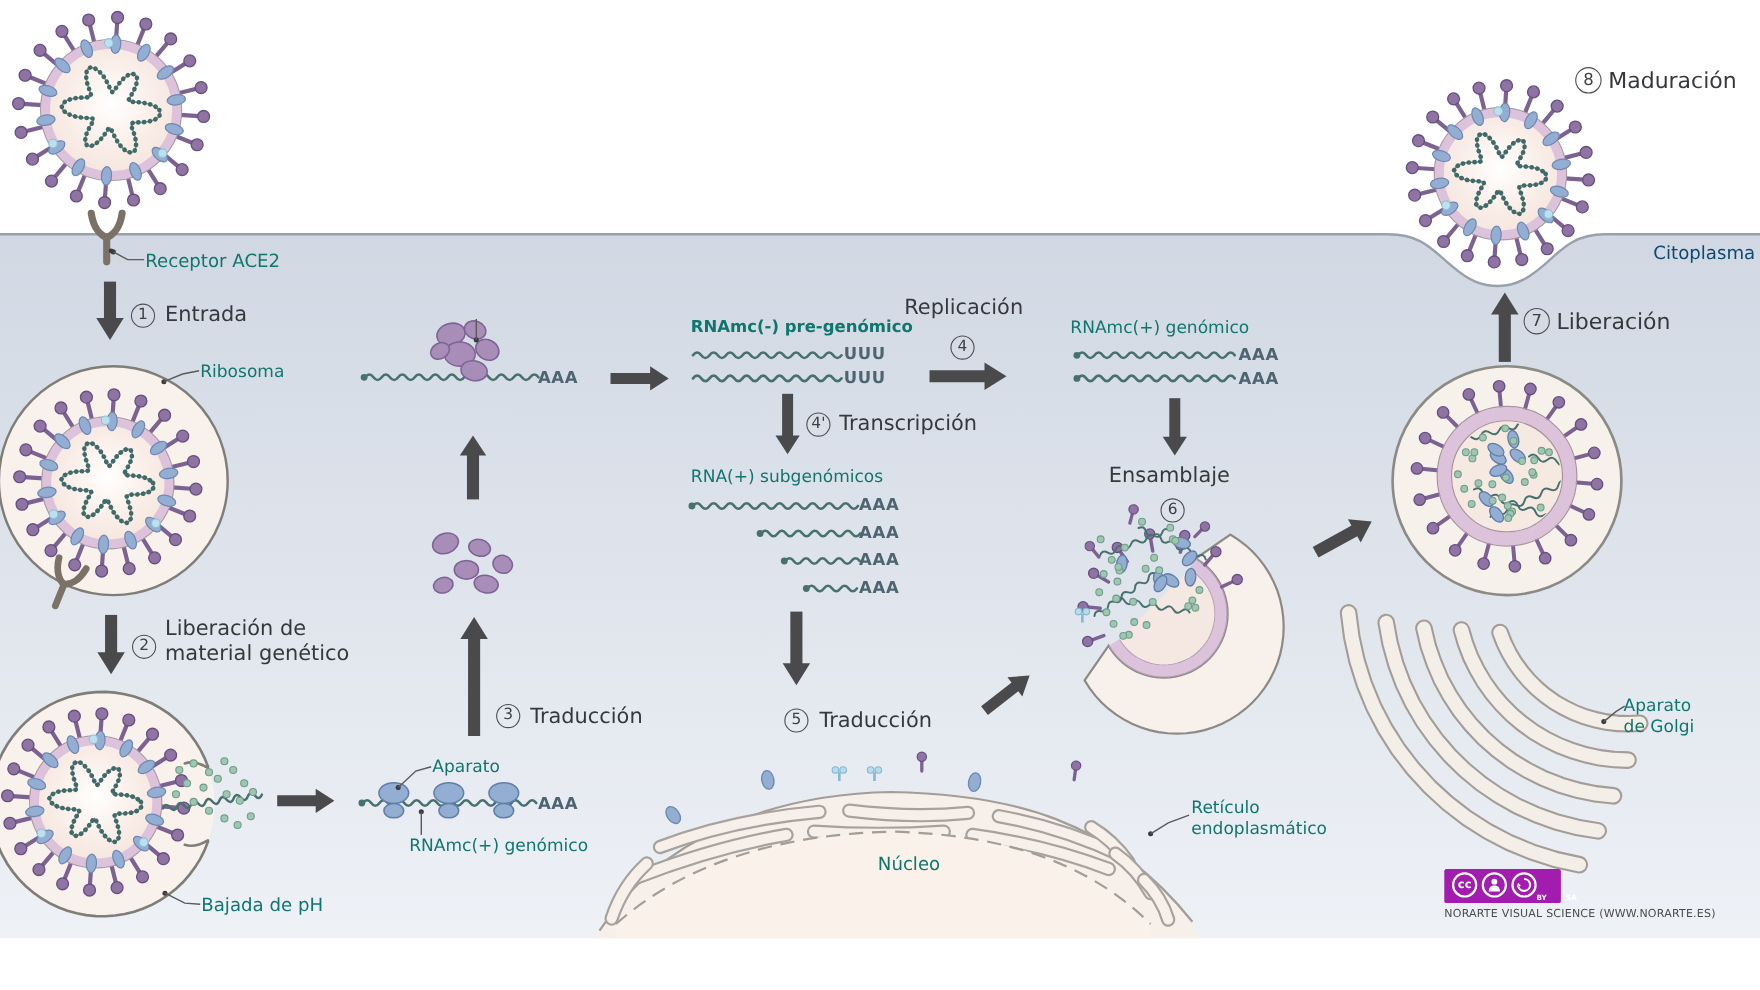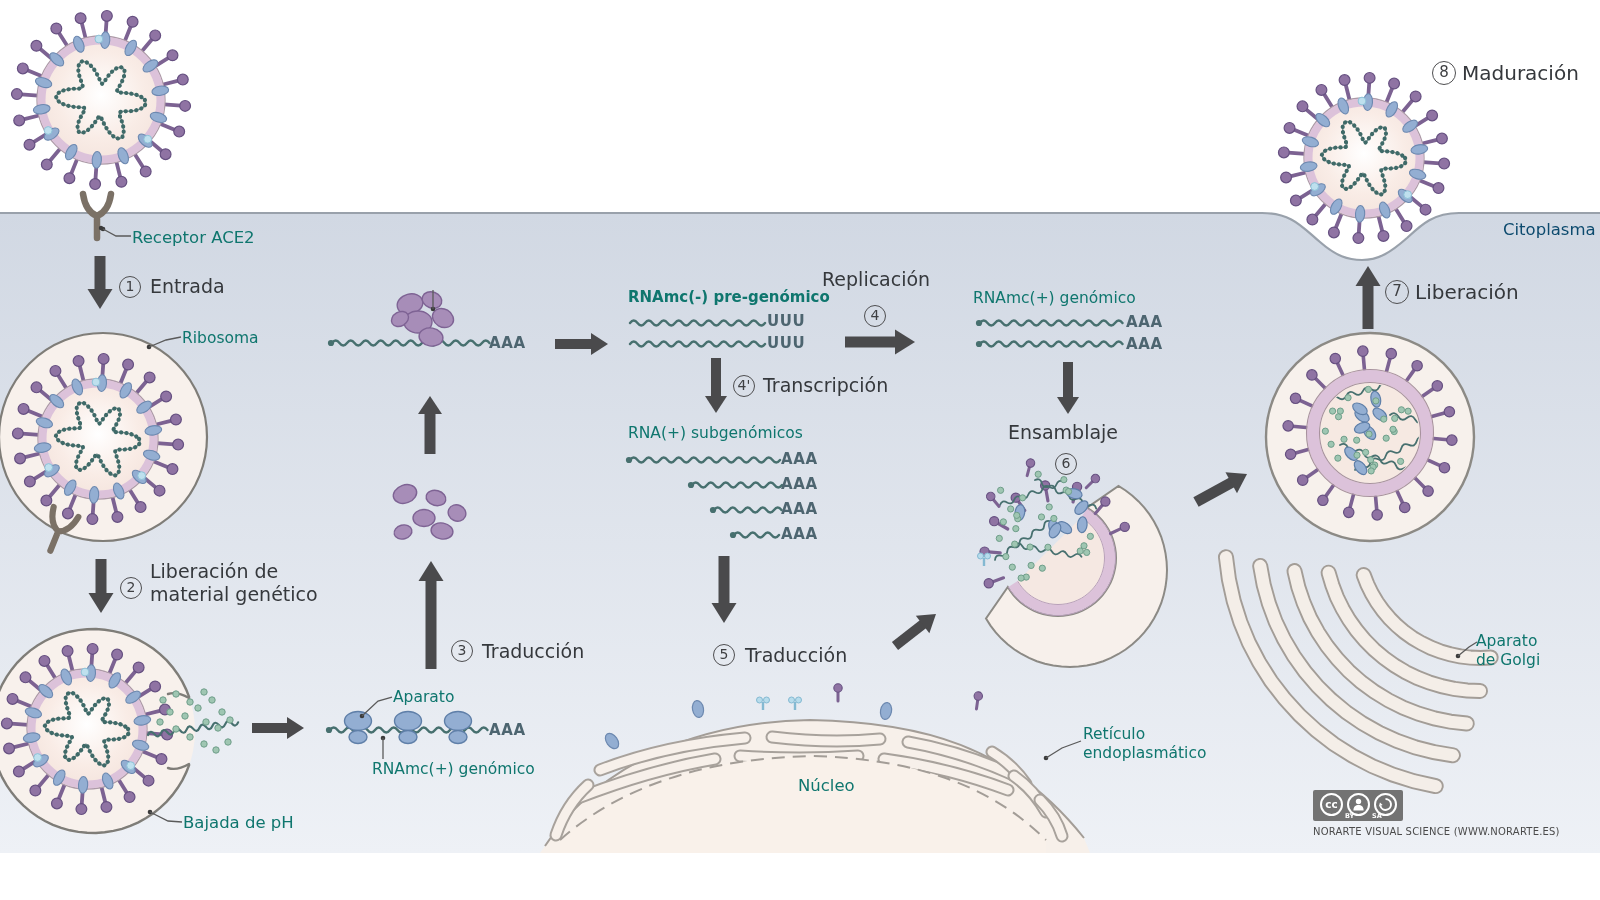--- a/index.html
+++ b/index.html
@@ -10,24 +10,24 @@
   .sm{font-size:15px;font-weight:bold;}
   .md{font-size:16.5px;}
   .step-t{font-size:19px;color:#35383c;}
   .step-xl{font-size:20px;color:#35383c;}
   .ctr{text-align:center;white-space:normal;}
   .stepnum{position:absolute;box-sizing:border-box;width:22px;height:22px;border:1.6px solid #4e4e50;
            border-radius:50%;font-size:14px;line-height:19px;text-align:center;color:#3f4043;background:transparent;}
   .stepnum-lg{width:24px;height:24px;font-size:15px;line-height:21px;}
   .tag{position:absolute;font-weight:bold;font-size:15px;color:#4d6570;letter-spacing:0.6px;}
   .credit{position:absolute;font-size:10px;color:#4b4b4b;letter-spacing:0.2px;}
-  #cc-badge{position:absolute;left:1313px;top:790px;width:90px;height:31px;background:#737373;border-radius:2px;}
+  #cc-badge{position:absolute;left:1313px;top:790px;width:90px;height:31px;background:#a21caf;border-radius:2px;padding-left:16px;}
   .cc-circle{position:absolute;top:3px;width:19px;height:19px;border:2px solid #fff;border-radius:50%;
              color:#fff;font-size:10.5px;font-weight:bold;text-align:center;line-height:18px;}
-  .cc-sub{position:absolute;top:22px;color:#fff;font-size:6.5px;font-weight:bold;width:23px;text-align:left;}
+  .cc-sub{position:absolute;top:22px;color:#fff;font-size:6.5px;font-weight:bold;width:23px;text-align:center;margin-left:45px;}
 </style>
 </head>
 <body>
 
 <div id="stage">
   <svg id="art" width="1600" height="900" viewBox="0 0 1600 900">
       <defs>
         <linearGradient id="cgrad" x1="0" y1="213" x2="0" y2="853" gradientUnits="userSpaceOnUse">
           <stop offset="0" stop-color="#d1d8e3"></stop>
           <stop offset="1" stop-color="#eef1f6"></stop>

